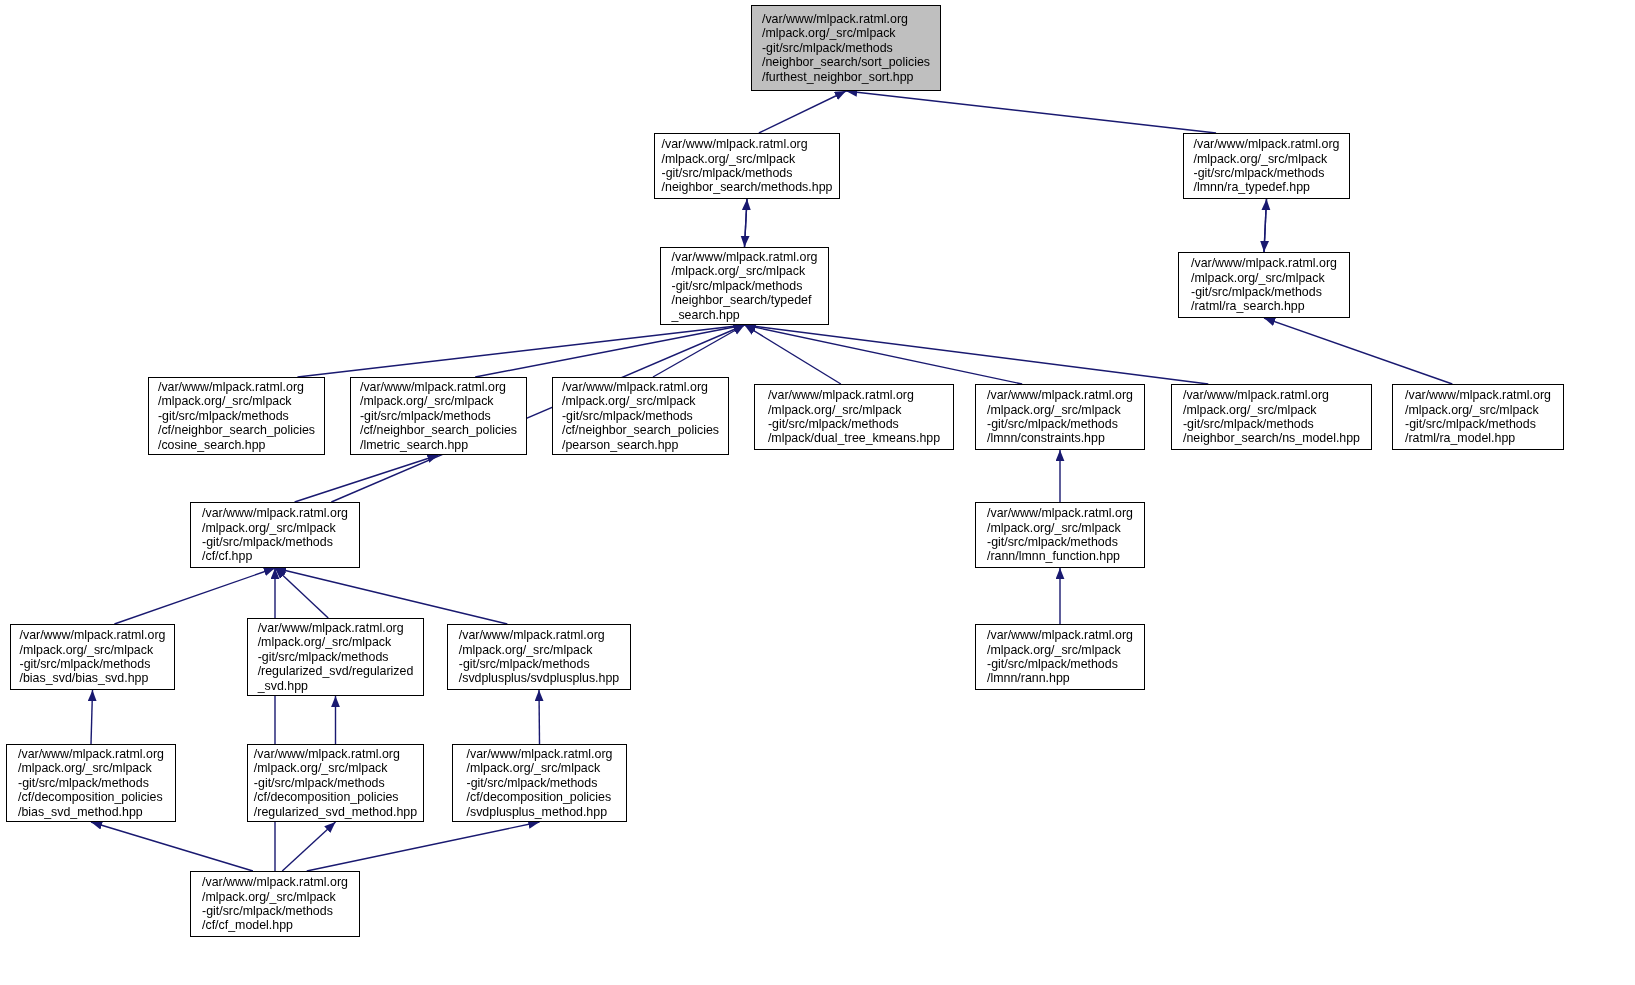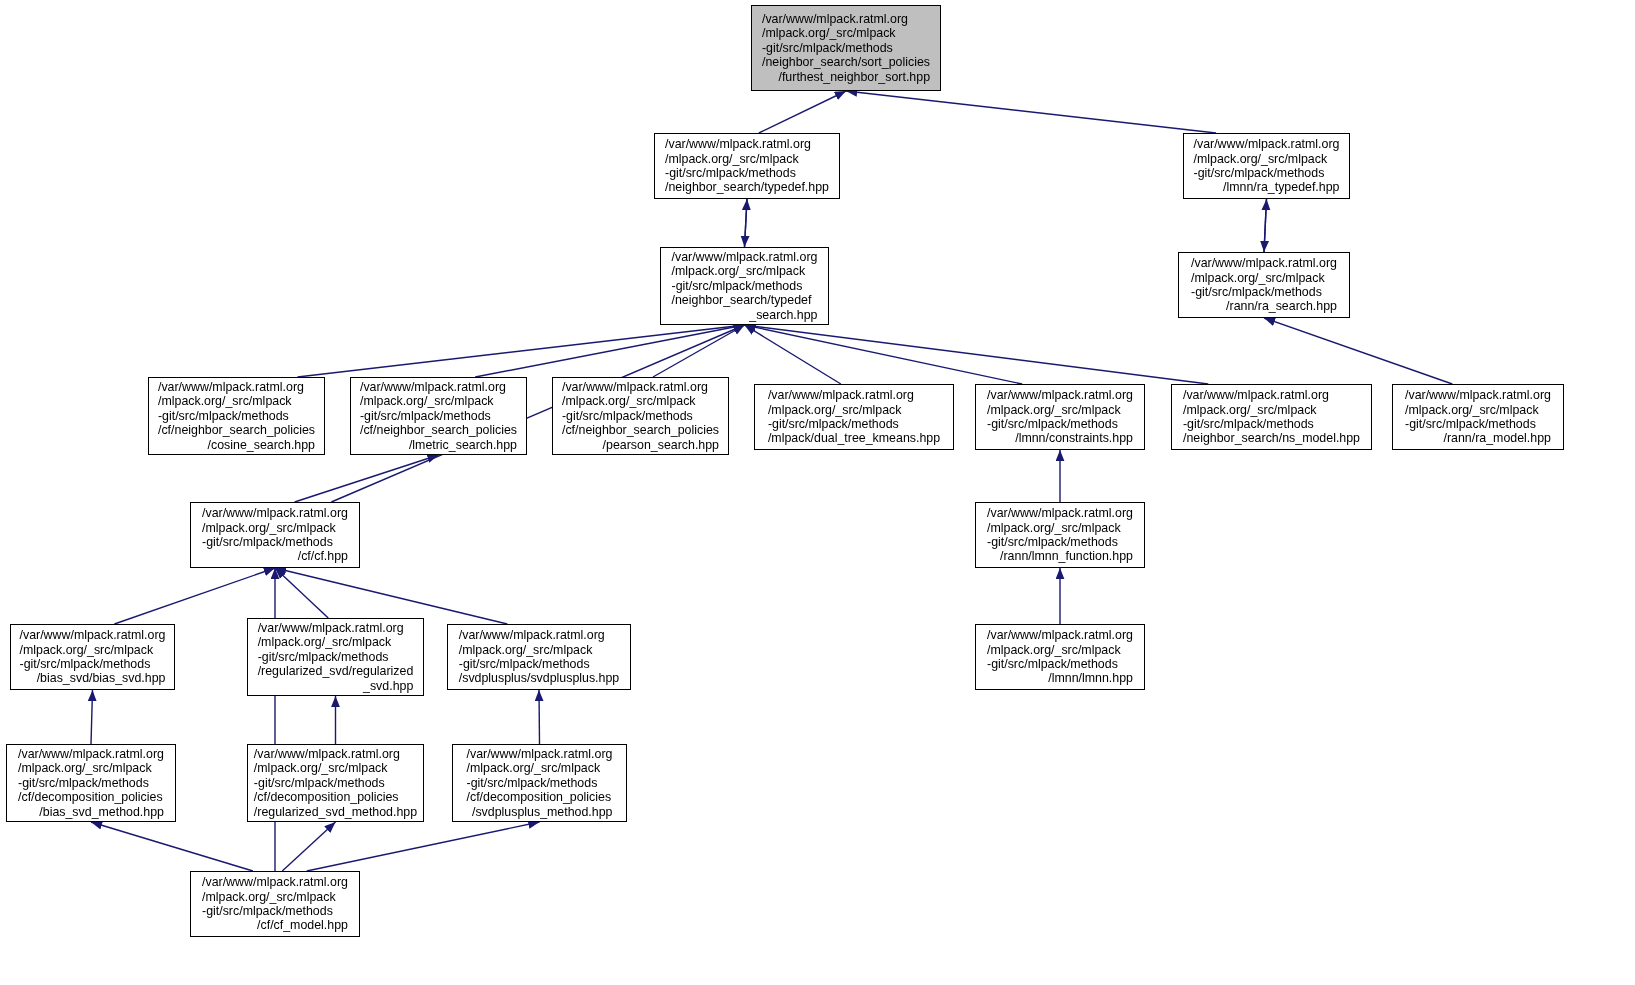--- a/index.html
+++ b/index.html
@@ -49,21 +49,21 @@
   .node .line {
     display: block;
   }
   
   .node .txt {
     text-align: left;
     display: inline-block;
   }
   .node .txt .last {
     display: block;
-    text-align: right;
+    text-align: left;
   }
 </style>
 </head>
 <body>
 
 <div id="graph">
   <svg id="edges" viewBox="0 0 1635 985" xmlns="http://www.w3.org/2000/svg">
     <defs>
       <marker id="arrow" markerWidth="9" markerHeight="9" refX="8" refY="3.2" orient="auto" markerUnits="strokeWidth">
         <path d="M0,0 L8,3.2 L0,6.4 z" fill="#191970"></path>
@@ -94,35 +94,35 @@
         <path d="M91,744 Q91.75,717 92.5,690" marker-end="url(#arrow)"></path>
         <path d="M335.5,744 Q335.5,720 335.5,696" marker-end="url(#arrow)"></path>
         <path d="M539.5,744 Q539.25,717 539,690" marker-end="url(#arrow)"></path>
         <path d="M252.92000000000002,871 Q171.96,846.5 91,822" marker-end="url(#arrow)"></path>
         <path d="M282.26,871 Q308.88,846.5 335.5,822" marker-end="url(#arrow)"></path>
         <path d="M306.74,871 Q423.12,846.5 539.5,822" marker-end="url(#arrow)"></path>
       </g>
   </svg>
   <div id="nodes-layer">
       <div class="node root" style="left: 751px; top: 5px; width: 190px; height: 86px; background: rgb(191, 191, 191);"><span class="txt"><span class="line">/var/www/mlpack.ratml.org</span><span class="line">/mlpack.org/_src/mlpack</span><span class="line">-git/src/mlpack/methods</span><span class="line">/neighbor_search/sort_policies</span><span class="line last">/furthest_neighbor_sort.hpp</span></span></div>
-      <div class="node" style="left: 654px; top: 133px; width: 186px; height: 66px;"><span class="txt"><span class="line">/var/www/mlpack.ratml.org</span><span class="line">/mlpack.org/_src/mlpack</span><span class="line">-git/src/mlpack/methods</span><span class="line">/neighbor_search/typedef.hpp</span></span></div>
+      <div class="node" style="left: 654px; top: 133px; width: 186px; height: 66px;"><span class="txt"><span class="line">/var/www/mlpack.ratml.org</span><span class="line">/mlpack.org/_src/mlpack</span><span class="line">-git/src/mlpack/methods</span><span class="line">/neighbor_search/methods.hpp</span></span></div>
       <div class="node" style="left: 1183px; top: 133px; width: 167px; height: 66px;"><span class="txt"><span class="line">/var/www/mlpack.ratml.org</span><span class="line">/mlpack.org/_src/mlpack</span><span class="line">-git/src/mlpack/methods</span><span class="line last">/lmnn/ra_typedef.hpp</span></span></div>
       <div class="node" style="left: 660px; top: 247px; width: 169px; height: 78px;"><span class="txt"><span class="line">/var/www/mlpack.ratml.org</span><span class="line">/mlpack.org/_src/mlpack</span><span class="line">-git/src/mlpack/methods</span><span class="line">/neighbor_search/typedef</span><span class="line last">_search.hpp</span></span></div>
-      <div class="node" style="left: 1178px; top: 252px; width: 172px; height: 66px;"><span class="txt"><span class="line">/var/www/mlpack.ratml.org</span><span class="line">/mlpack.org/_src/mlpack</span><span class="line">-git/src/mlpack/methods</span><span class="line last">/rann/ra_search.hpp</span></span></div>
+      <div class="node" style="left: 1178px; top: 252px; width: 172px; height: 66px;"><span class="txt"><span class="line">/var/www/mlpack.ratml.org</span><span class="line">/mlpack.org/_src/mlpack</span><span class="line">-git/src/mlpack/methods</span><span class="line last">/ratml/ra_search.hpp</span></span></div>
       <div class="node" style="left: 148px; top: 377px; width: 177px; height: 78px;"><span class="txt"><span class="line">/var/www/mlpack.ratml.org</span><span class="line">/mlpack.org/_src/mlpack</span><span class="line">-git/src/mlpack/methods</span><span class="line">/cf/neighbor_search_policies</span><span class="line last">/cosine_search.hpp</span></span></div>
       <div class="node" style="left: 350px; top: 377px; width: 177px; height: 78px;"><span class="txt"><span class="line">/var/www/mlpack.ratml.org</span><span class="line">/mlpack.org/_src/mlpack</span><span class="line">-git/src/mlpack/methods</span><span class="line">/cf/neighbor_search_policies</span><span class="line last">/lmetric_search.hpp</span></span></div>
       <div class="node" style="left: 552px; top: 377px; width: 177px; height: 78px;"><span class="txt"><span class="line">/var/www/mlpack.ratml.org</span><span class="line">/mlpack.org/_src/mlpack</span><span class="line">-git/src/mlpack/methods</span><span class="line">/cf/neighbor_search_policies</span><span class="line last">/pearson_search.hpp</span></span></div>
       <div class="node" style="left: 754px; top: 384px; width: 200px; height: 66px;"><span class="txt"><span class="line">/var/www/mlpack.ratml.org</span><span class="line">/mlpack.org/_src/mlpack</span><span class="line">-git/src/mlpack/methods</span><span class="line">/mlpack/dual_tree_kmeans.hpp</span></span></div>
       <div class="node" style="left: 975px; top: 384px; width: 170px; height: 66px;"><span class="txt"><span class="line">/var/www/mlpack.ratml.org</span><span class="line">/mlpack.org/_src/mlpack</span><span class="line">-git/src/mlpack/methods</span><span class="line last">/lmnn/constraints.hpp</span></span></div>
       <div class="node" style="left: 1171px; top: 384px; width: 201px; height: 66px;"><span class="txt"><span class="line">/var/www/mlpack.ratml.org</span><span class="line">/mlpack.org/_src/mlpack</span><span class="line">-git/src/mlpack/methods</span><span class="line">/neighbor_search/ns_model.hpp</span></span></div>
-      <div class="node" style="left: 1392px; top: 384px; width: 172px; height: 66px;"><span class="txt"><span class="line">/var/www/mlpack.ratml.org</span><span class="line">/mlpack.org/_src/mlpack</span><span class="line">-git/src/mlpack/methods</span><span class="line last">/rann/ra_model.hpp</span></span></div>
+      <div class="node" style="left: 1392px; top: 384px; width: 172px; height: 66px;"><span class="txt"><span class="line">/var/www/mlpack.ratml.org</span><span class="line">/mlpack.org/_src/mlpack</span><span class="line">-git/src/mlpack/methods</span><span class="line last">/ratml/ra_model.hpp</span></span></div>
       <div class="node" style="left: 190px; top: 502px; width: 170px; height: 66px;"><span class="txt"><span class="line">/var/www/mlpack.ratml.org</span><span class="line">/mlpack.org/_src/mlpack</span><span class="line">-git/src/mlpack/methods</span><span class="line last">/cf/cf.hpp</span></span></div>
       <div class="node" style="left: 975px; top: 502px; width: 170px; height: 66px;"><span class="txt"><span class="line">/var/www/mlpack.ratml.org</span><span class="line">/mlpack.org/_src/mlpack</span><span class="line">-git/src/mlpack/methods</span><span class="line last">/rann/lmnn_function.hpp</span></span></div>
       <div class="node" style="left: 10px; top: 624px; width: 165px; height: 66px;"><span class="txt"><span class="line">/var/www/mlpack.ratml.org</span><span class="line">/mlpack.org/_src/mlpack</span><span class="line">-git/src/mlpack/methods</span><span class="line last">/bias_svd/bias_svd.hpp</span></span></div>
       <div class="node" style="left: 247px; top: 618px; width: 177px; height: 78px;"><span class="txt"><span class="line">/var/www/mlpack.ratml.org</span><span class="line">/mlpack.org/_src/mlpack</span><span class="line">-git/src/mlpack/methods</span><span class="line">/regularized_svd/regularized</span><span class="line last">_svd.hpp</span></span></div>
       <div class="node" style="left: 447px; top: 624px; width: 184px; height: 66px;"><span class="txt"><span class="line">/var/www/mlpack.ratml.org</span><span class="line">/mlpack.org/_src/mlpack</span><span class="line">-git/src/mlpack/methods</span><span class="line">/svdplusplus/svdplusplus.hpp</span></span></div>
-      <div class="node" style="left: 975px; top: 624px; width: 170px; height: 66px;"><span class="txt"><span class="line">/var/www/mlpack.ratml.org</span><span class="line">/mlpack.org/_src/mlpack</span><span class="line">-git/src/mlpack/methods</span><span class="line last">/lmnn/lmnn.hpp</span></span></div>
+      <div class="node" style="left: 975px; top: 624px; width: 170px; height: 66px;"><span class="txt"><span class="line">/var/www/mlpack.ratml.org</span><span class="line">/mlpack.org/_src/mlpack</span><span class="line">-git/src/mlpack/methods</span><span class="line last">/lmnn/rann.hpp</span></span></div>
       <div class="node" style="left: 6px; top: 744px; width: 170px; height: 78px;"><span class="txt"><span class="line">/var/www/mlpack.ratml.org</span><span class="line">/mlpack.org/_src/mlpack</span><span class="line">-git/src/mlpack/methods</span><span class="line">/cf/decomposition_policies</span><span class="line last">/bias_svd_method.hpp</span></span></div>
       <div class="node" style="left: 247px; top: 744px; width: 177px; height: 78px;"><span class="txt"><span class="line">/var/www/mlpack.ratml.org</span><span class="line">/mlpack.org/_src/mlpack</span><span class="line">-git/src/mlpack/methods</span><span class="line">/cf/decomposition_policies</span><span class="line last">/regularized_svd_method.hpp</span></span></div>
       <div class="node" style="left: 452px; top: 744px; width: 175px; height: 78px;"><span class="txt"><span class="line">/var/www/mlpack.ratml.org</span><span class="line">/mlpack.org/_src/mlpack</span><span class="line">-git/src/mlpack/methods</span><span class="line">/cf/decomposition_policies</span><span class="line last">/svdplusplus_method.hpp</span></span></div>
       <div class="node" style="left: 190px; top: 871px; width: 170px; height: 66px;"><span class="txt"><span class="line">/var/www/mlpack.ratml.org</span><span class="line">/mlpack.org/_src/mlpack</span><span class="line">-git/src/mlpack/methods</span><span class="line last">/cf/cf_model.hpp</span></span></div>
     </div>
 </div>
 
 </body></html>

